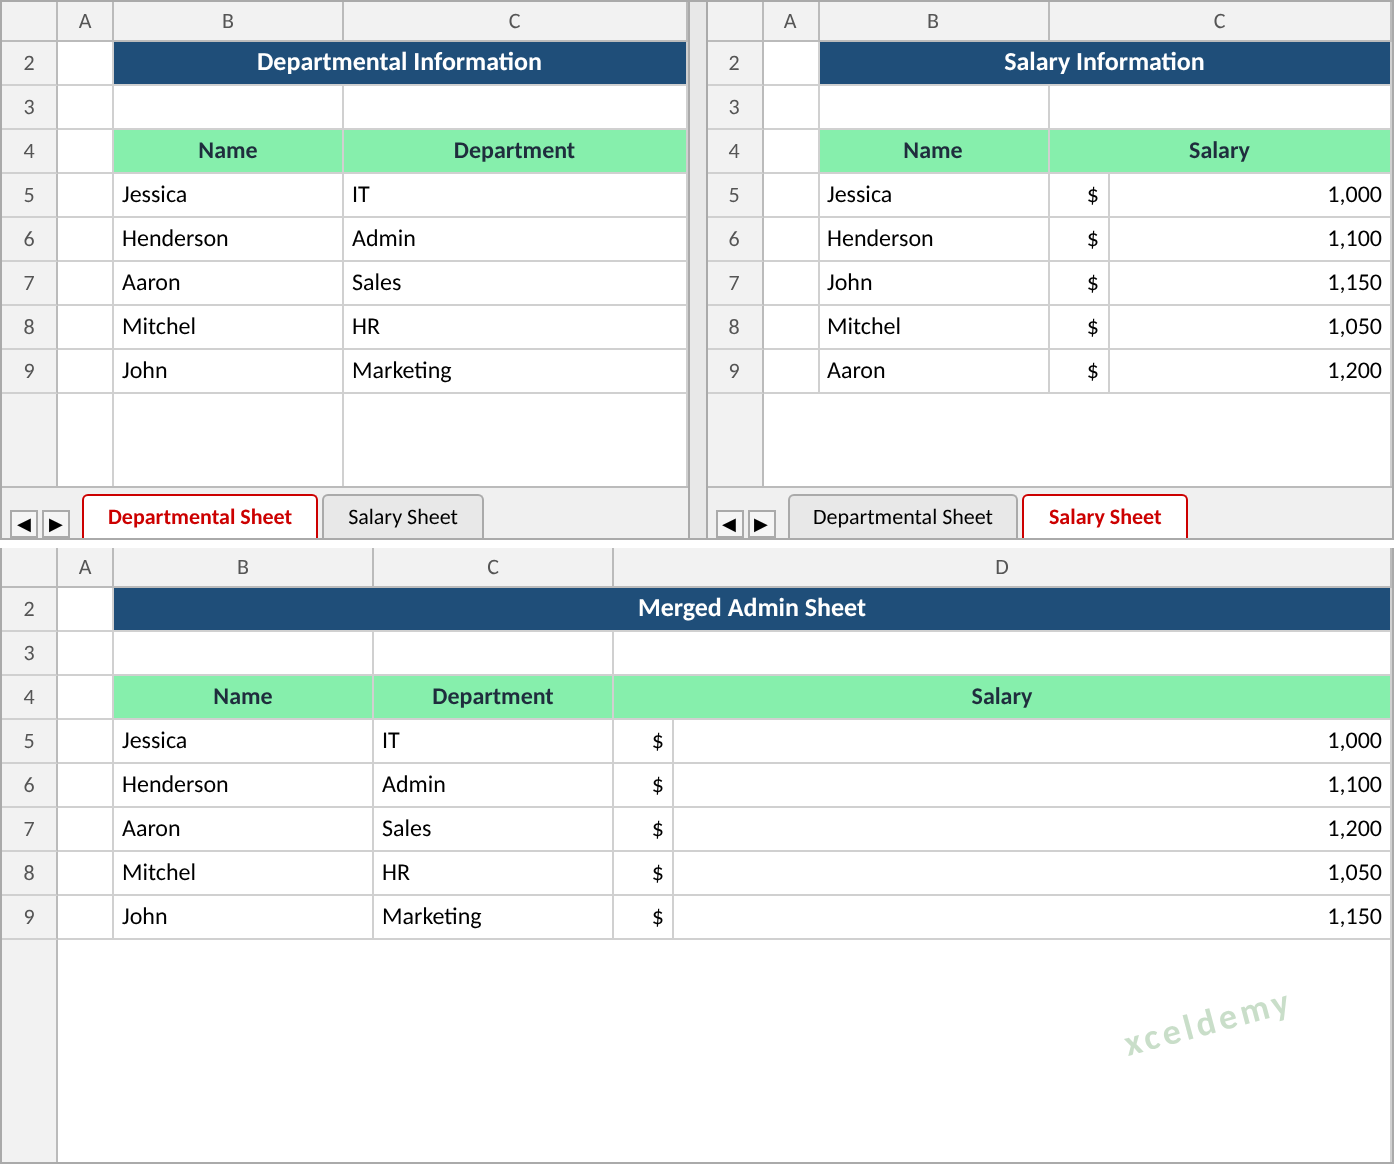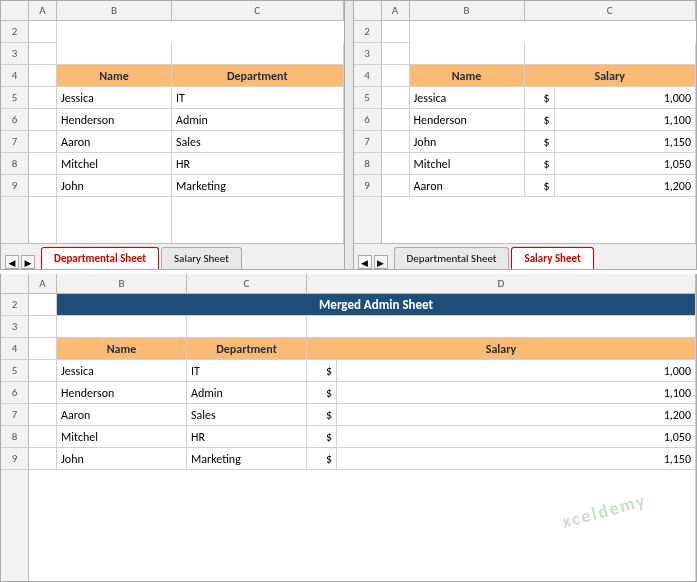--- a/index.html
+++ b/index.html
@@ -68,21 +68,21 @@
     
     .title-cell {
       background: #1f4e79;
       color: white;
       font-weight: bold;
       font-size: 13px;
       justify-content: center;
     }
 
     .header-cell {
-      background: #fdba74;
+      background: #86efac;
       color: #1f2d3d;
       font-weight: bold;
       justify-content: center;
     }
 
     .data-cell {
       background: #fff;
     }
 
     .tab {
@@ -143,20 +143,21 @@
         <div class="col-header" style="width:28px;">A</div>
         <div class="col-header" style="width:115px;">B</div>
         <div class="col-header" style="flex:1;">C</div>
       </div>
 
       <div class="grid">
 
         <div class="row">
           <div class="cell row-num">2</div>
           <div class="cell" style="width:28px;"></div>
+          <div class="cell title-cell" style="width:230px; flex:1;" colspan="2">Departmental Information</div>
         </div>
 
         <div class="row">
           <div class="cell row-num">3</div>
           <div class="cell" style="width:28px;"></div>
           <div class="cell" style="width:115px;"></div>
           <div class="cell" style="flex:1;"></div>
         </div>
 
         <div class="row">
@@ -223,20 +224,21 @@
         <div class="col-header" style="width:28px; min-width:28px;"></div>
         <div class="col-header" style="width:28px;">A</div>
         <div class="col-header" style="width:115px;">B</div>
         <div class="col-header" style="flex:1;">C</div>
       </div>
 
       <div class="grid">
         <div class="row">
           <div class="cell row-num">2</div>
           <div class="cell" style="width:28px;"></div>
+          <div class="cell title-cell" style="flex:1;">Salary Information</div>
         </div>
         <div class="row">
           <div class="cell row-num">3</div>
           <div class="cell" style="width:28px;"></div>
           <div class="cell" style="width:115px;"></div>
           <div class="cell" style="flex:1;"></div>
         </div>
         <div class="row">
           <div class="cell row-num">4</div>
           <div class="cell" style="width:28px;"></div>

